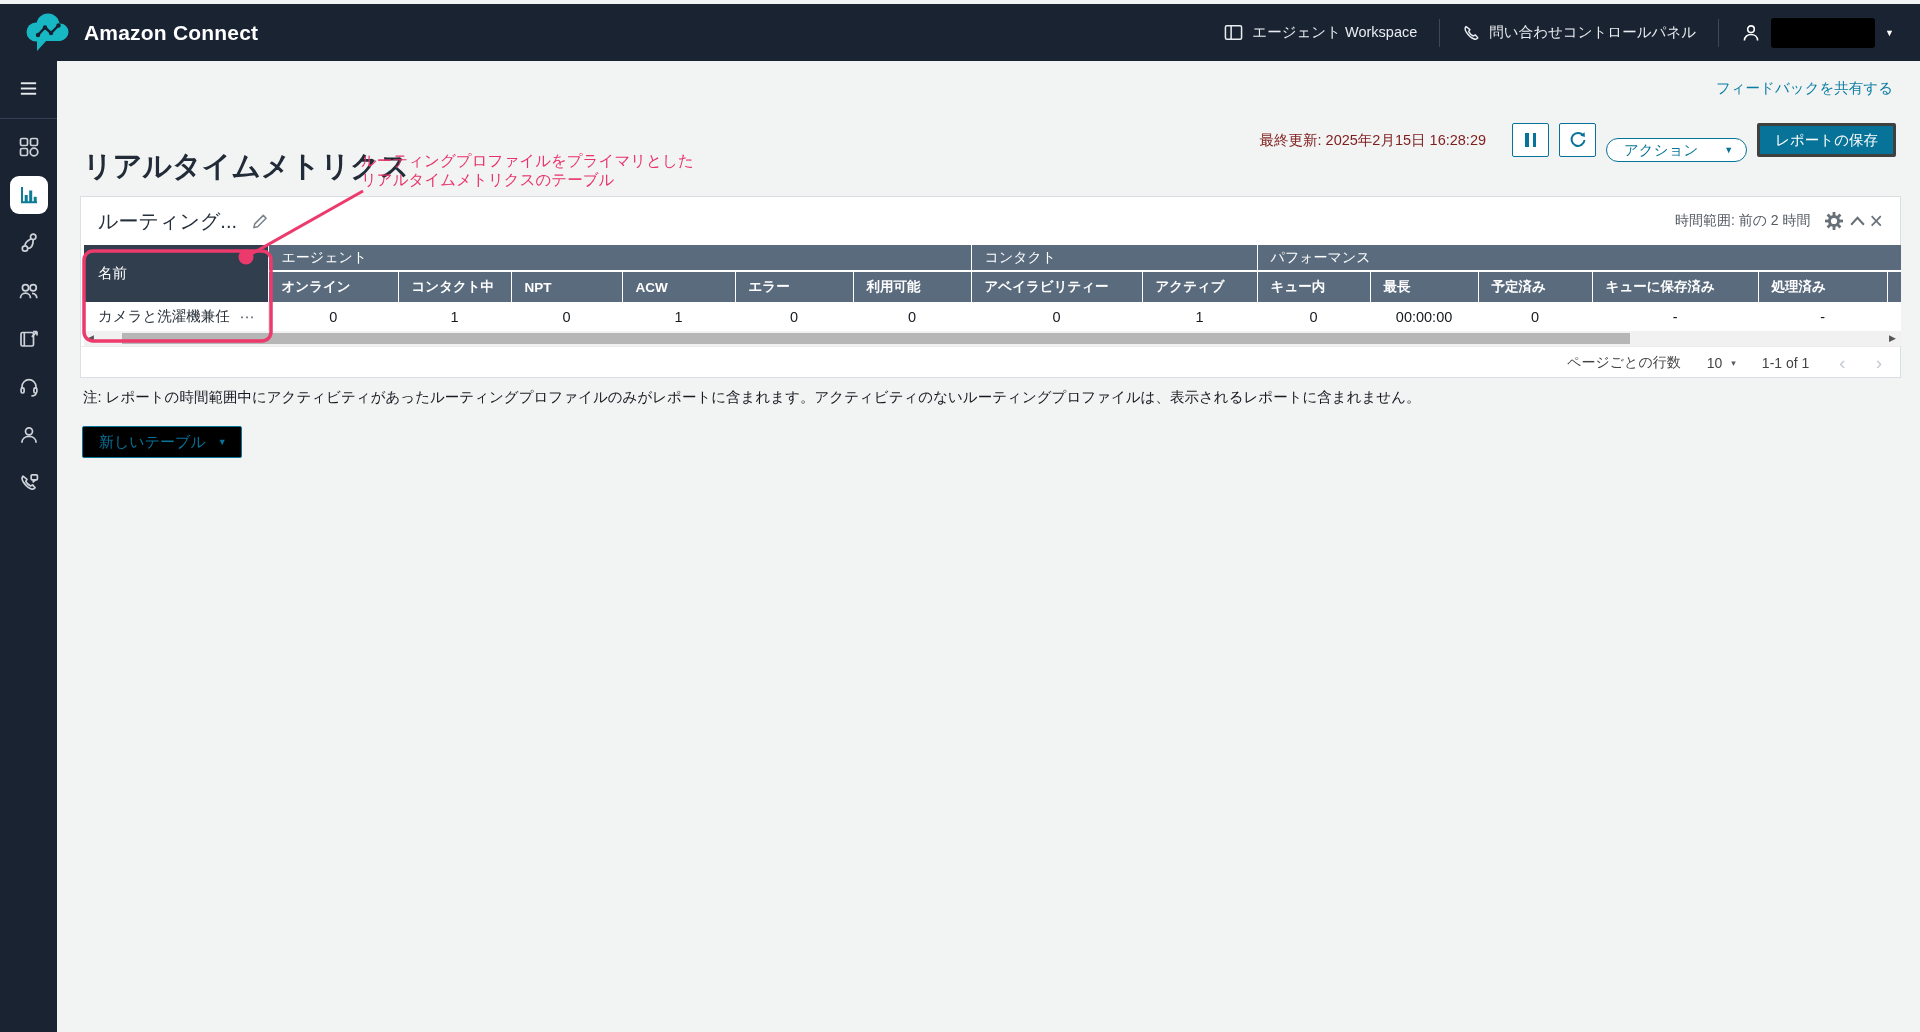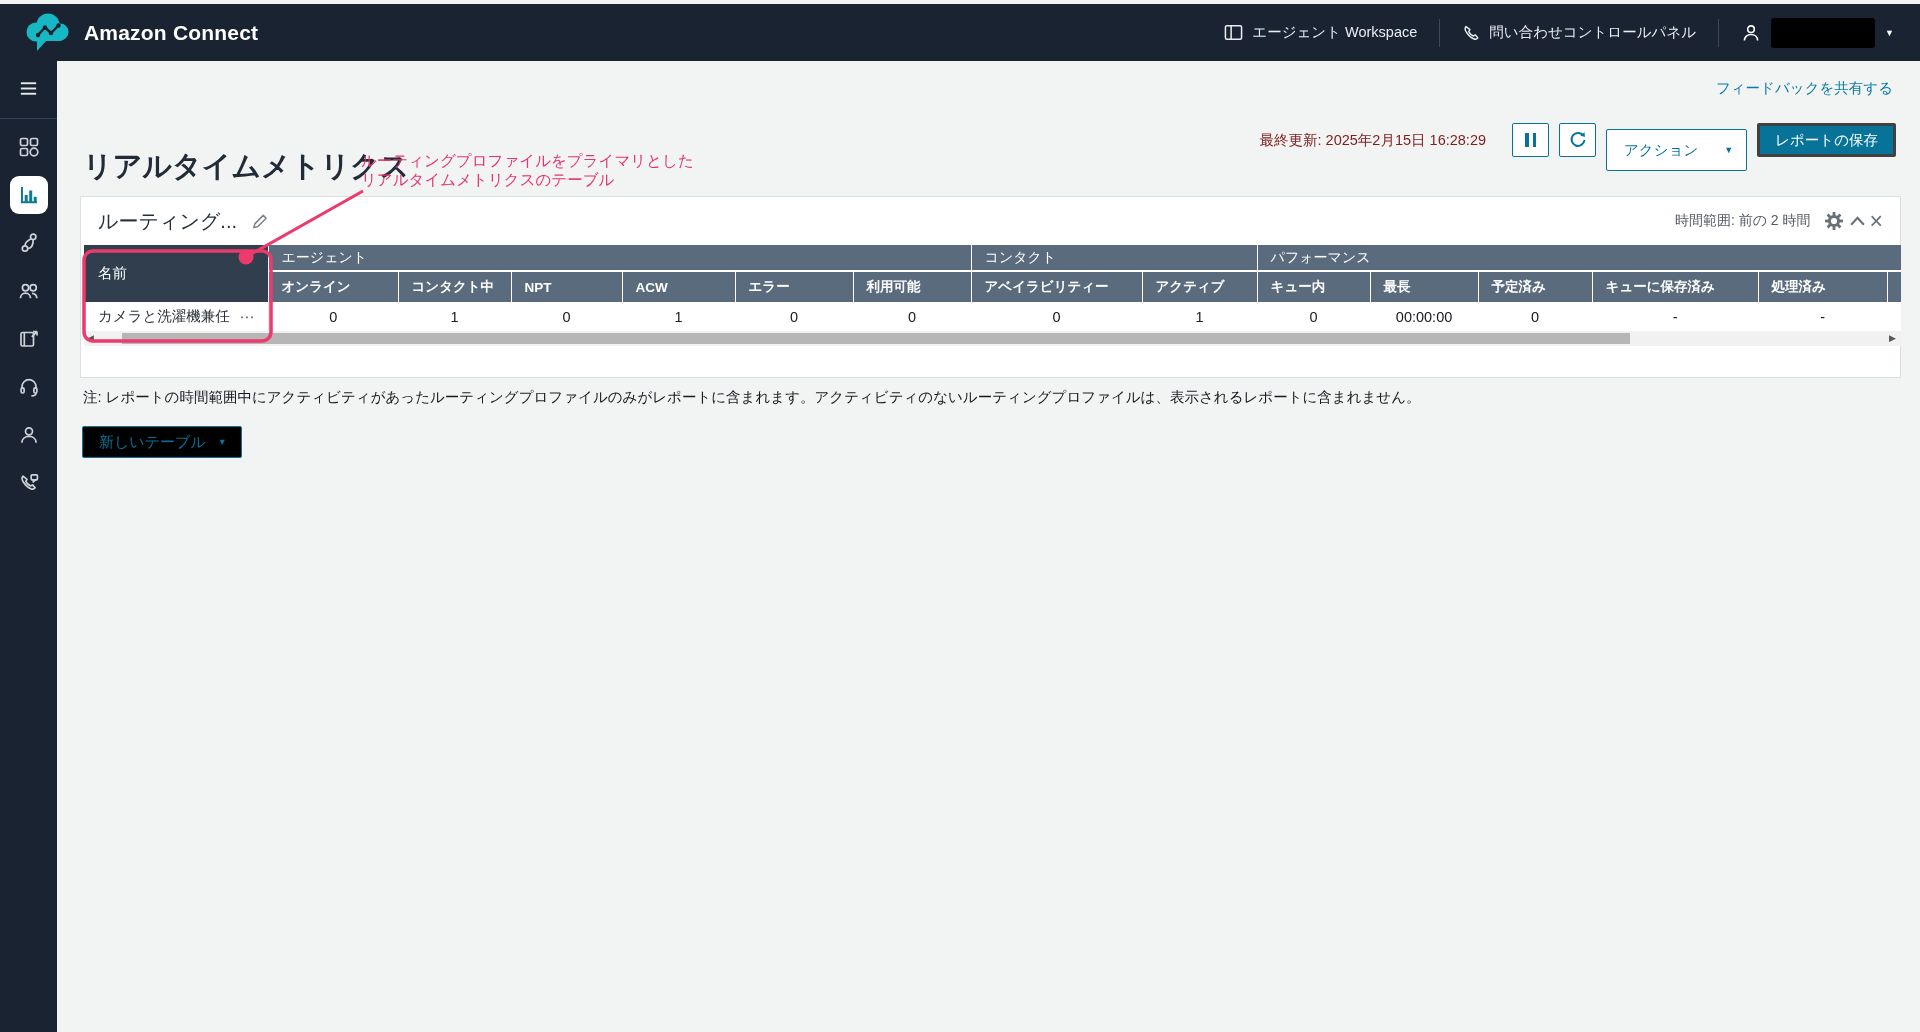--- a/index.html
+++ b/index.html
@@ -31,21 +31,21 @@
 
   
   .feedback-link { position:absolute; top:79px; right:27px; color:#0a7da3; font-size:14.5px; cursor:pointer; }
   .page-title { position:absolute; left:83px; top:147px; font-size:29px; color:#222b38; }
   .controls { position:absolute; top:122px; right:24px; display:flex; align-items:center; gap:10px; height:36px; }
   .last-updated { font-size:14.5px; color:#7f1d1d; margin-right:16px; }
   .icon-btn { width:37px; height:34px; background:#fff; border:1px solid #077398; border-radius:2px;
     display:flex; align-items:center; justify-content:center; cursor:pointer; }
   .pause-bars { display:flex; gap:4px; }
   .pause-bars span { display:block; width:3.5px; height:14px; background:#077398; }
-  .btn-outline { height:42px; background:#fff; border:1px solid #077398; border-radius:2px;
+  .btn-outline { height:24px; background:#fff; border:1px solid #077398; border-radius:14px;
     color:#077398; font-size:14.5px; display:flex; align-items:center; gap:26px;
     padding:0 13px 0 17px; cursor:pointer;margin-top:20px; }
   .btn-outline .caret { font-size:9px; }
   .btn-primary { height:34px; background:#077398; border:3px solid #404040; border-radius:2px;
     color:#fff; font-size:14.5px; display:flex; align-items:center; padding:0 15px; cursor:pointer; }
 
   
   .card { position:absolute; left:80px; top:196px; width:1821px; height:182px;
     background:#fff; border:1px solid #dadfe3; }
   .card-header { height:48px; display:flex; align-items:center; padding:0 17px; }
@@ -365,20 +365,32 @@
           </tbody>
         </table>
     </div>
 
     <div class="hscroll">
       <span class="arrow left">◀</span>
       <div class="thumb"></div>
       <span class="arrow right">▶</span>
     </div>
 
+    <div class="pagination">
+      <span>ページごとの行数</span>
+      <div class="rpp">
+        <span>10</span>
+        <span class="caret">▾</span>
+      </div>
+      <span>1-1 of 1</span>
+      <div class="page-chevrons">
+        <span>‹</span>
+        <span>›</span>
+      </div>
+    </div>
   </div>
 
   <div class="note">注: レポートの時間範囲中にアクティビティがあったルーティングプロファイルのみがレポートに含まれます。アクティビティのないルーティングプロファイルは、表示されるレポートに含まれません。</div>
 
   <div class="new-table-btn">
     <span>新しいテーブル</span>
     <span class="caret">▼</span>
   </div>
 
   <svg class="ann-svg" width="1920" height="1032" viewBox="0 0 1920 1032">

